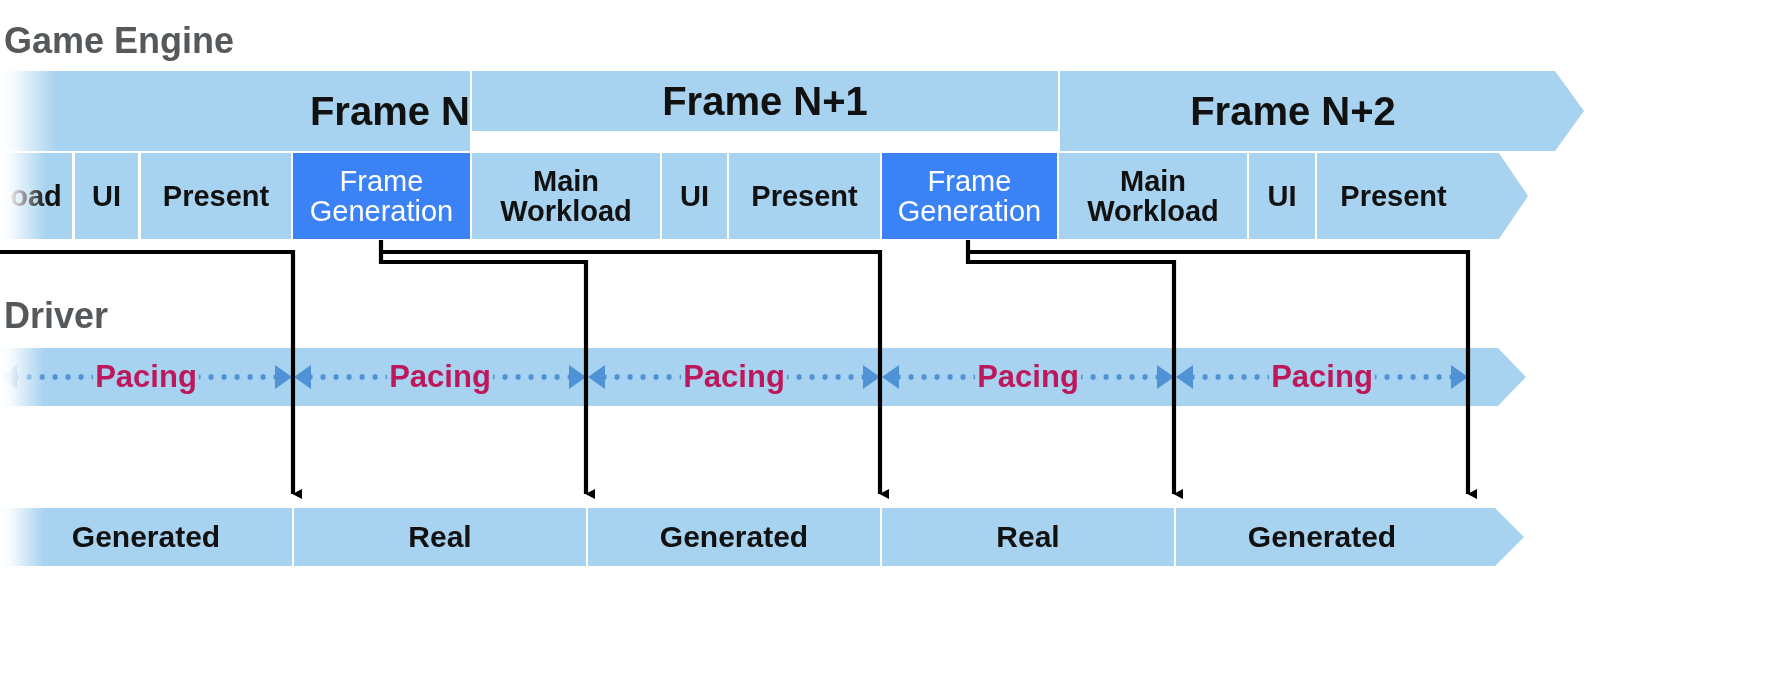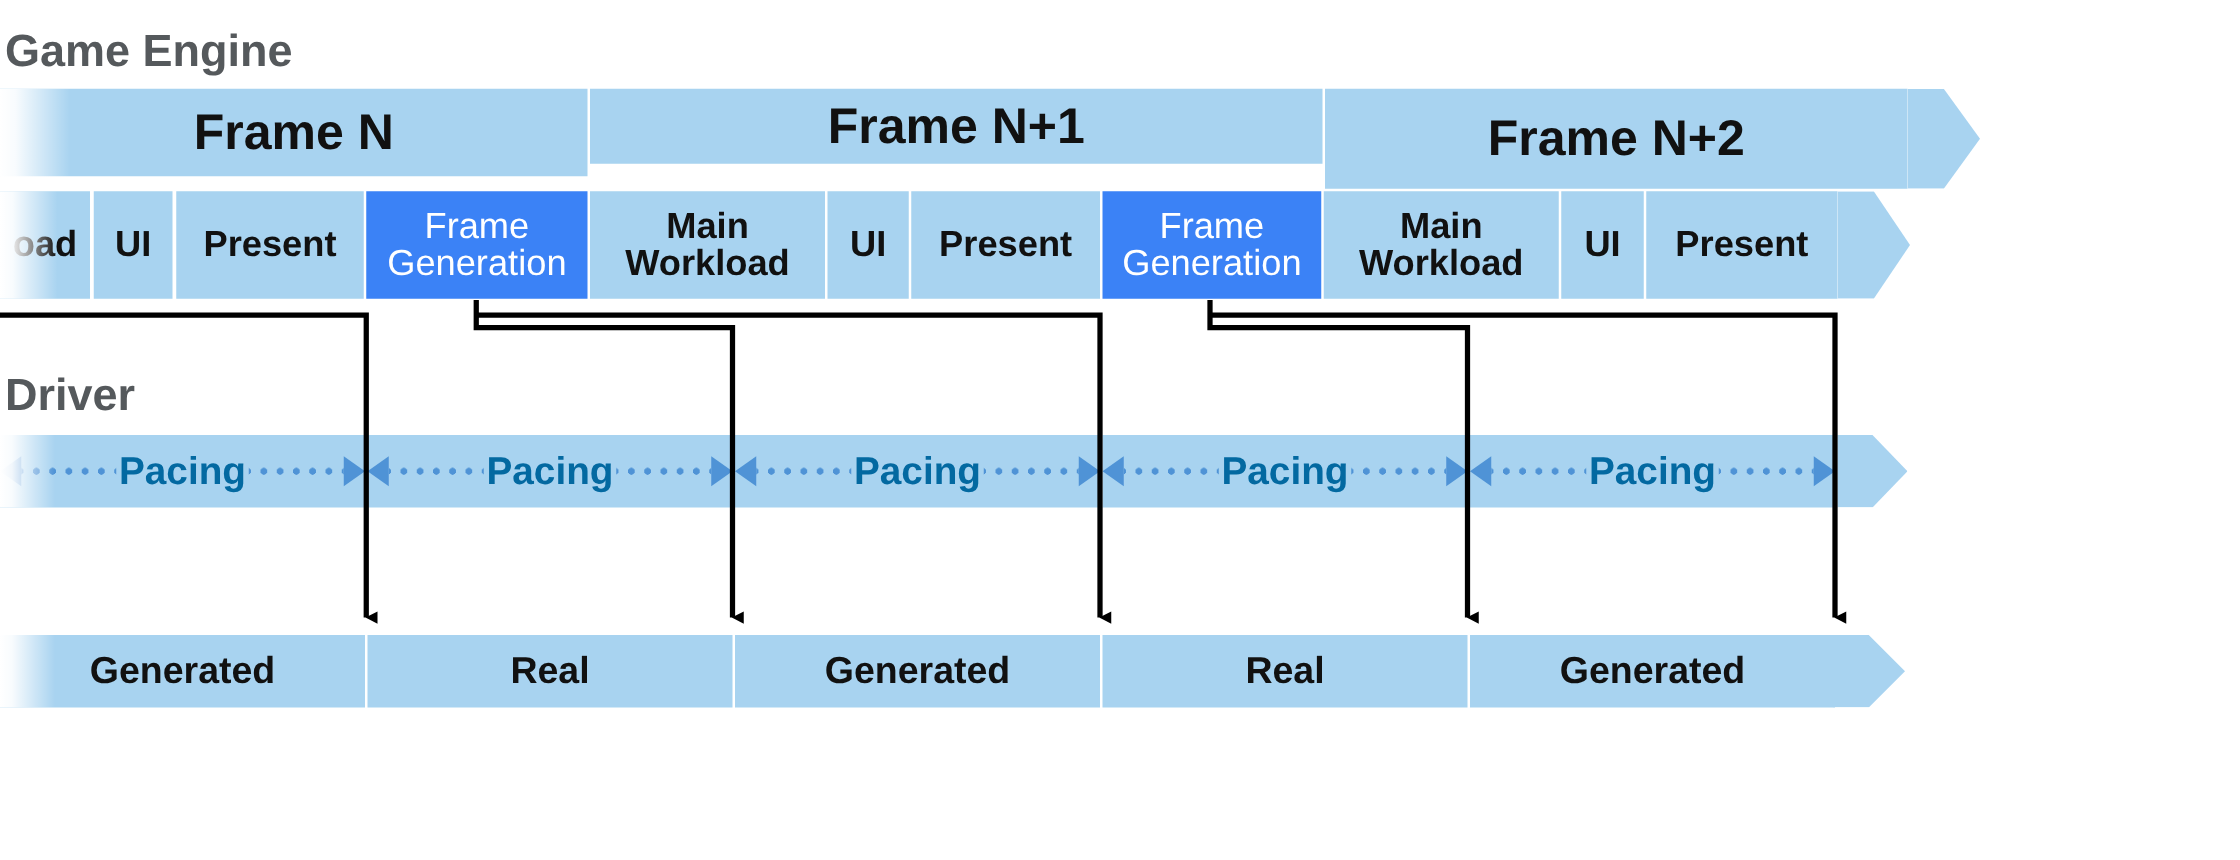--- a/index.html
+++ b/index.html
@@ -60,21 +60,21 @@
   .pacing-seg{
     position:absolute;
     display:flex;
     align-items:center;
     justify-content:center;
     gap:0px;
   }
   .pacing-text{
     font-size:31px;
     font-weight:700;
-    color:#0369a1;
+    color:#be185d;
     white-space:nowrap;
     padding:0 2px;
     position:relative;
     z-index:2;
   }
   .dotline{
     flex:1 1 auto;
     height:6px;
     background-image:radial-gradient(circle, #4f93d6 2.6px, rgba(0,0,0,0) 2.9px);
     background-size:13px 6px;
@@ -94,21 +94,21 @@
   #wires{position:absolute;left:0;top:0;width:1792px;height:688px;pointer-events:none;}
 </style>
 </head>
 <body>
 
 <div id="stage">
 
   <div class="caption" style="left:4px;top:20px;">Game Engine</div>
 
   <div class="band" id="ge-frames" style="left:0;top:71px;width:1530px;height:80px;">
-      <div class="cell" style="left: 0px; top: 0px; width: 470px; height: 70px;">
+      <div class="cell" style="left: 0px; top: 0px; width: 470px; height: 80px; justify-content: flex-end;">
         <span class="frame-label">Frame N</span>
       </div>
       <div class="cell" style="left: 472px; top: 0px; width: 586px; height: 60px;">
         <span class="frame-label">Frame N+1</span>
       </div>
       <div class="cell" style="left: 1060px; top: 0px; width: 466px; height: 80px;">
         <span class="frame-label">Frame N+2</span>
       </div>
       <div class="chev" style="left: 1526px; top: 0px; width: 58px; height: 80px;"></div>
       <div class="fade" style="left: 0px; top: 0px; width: 56px; height: 80px;"></div>

